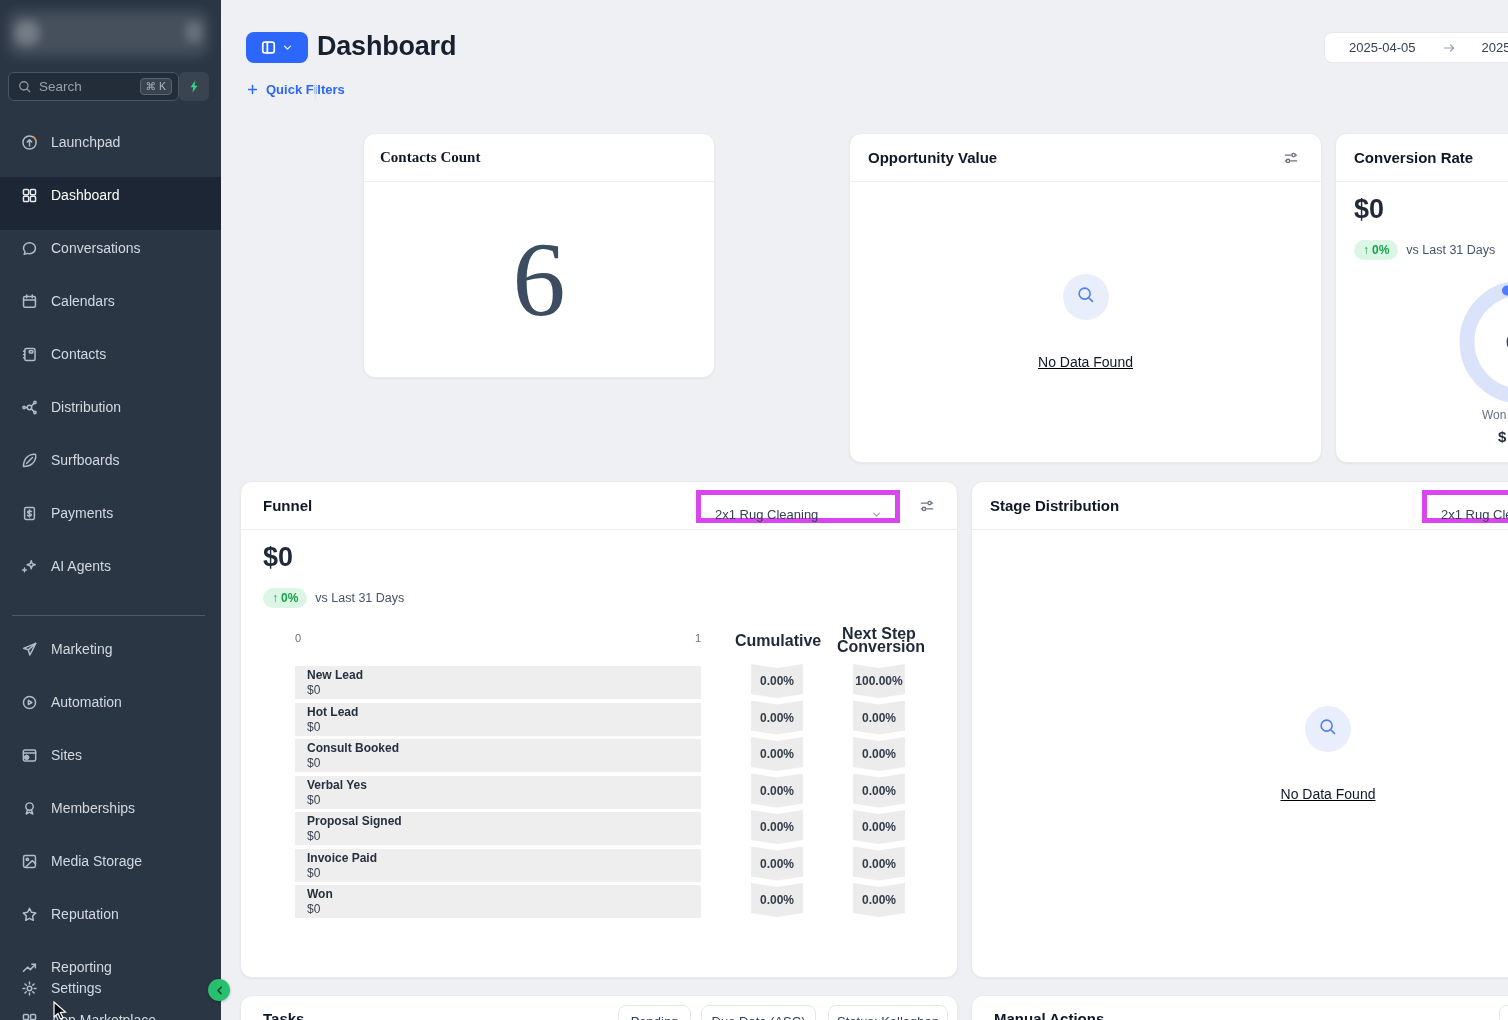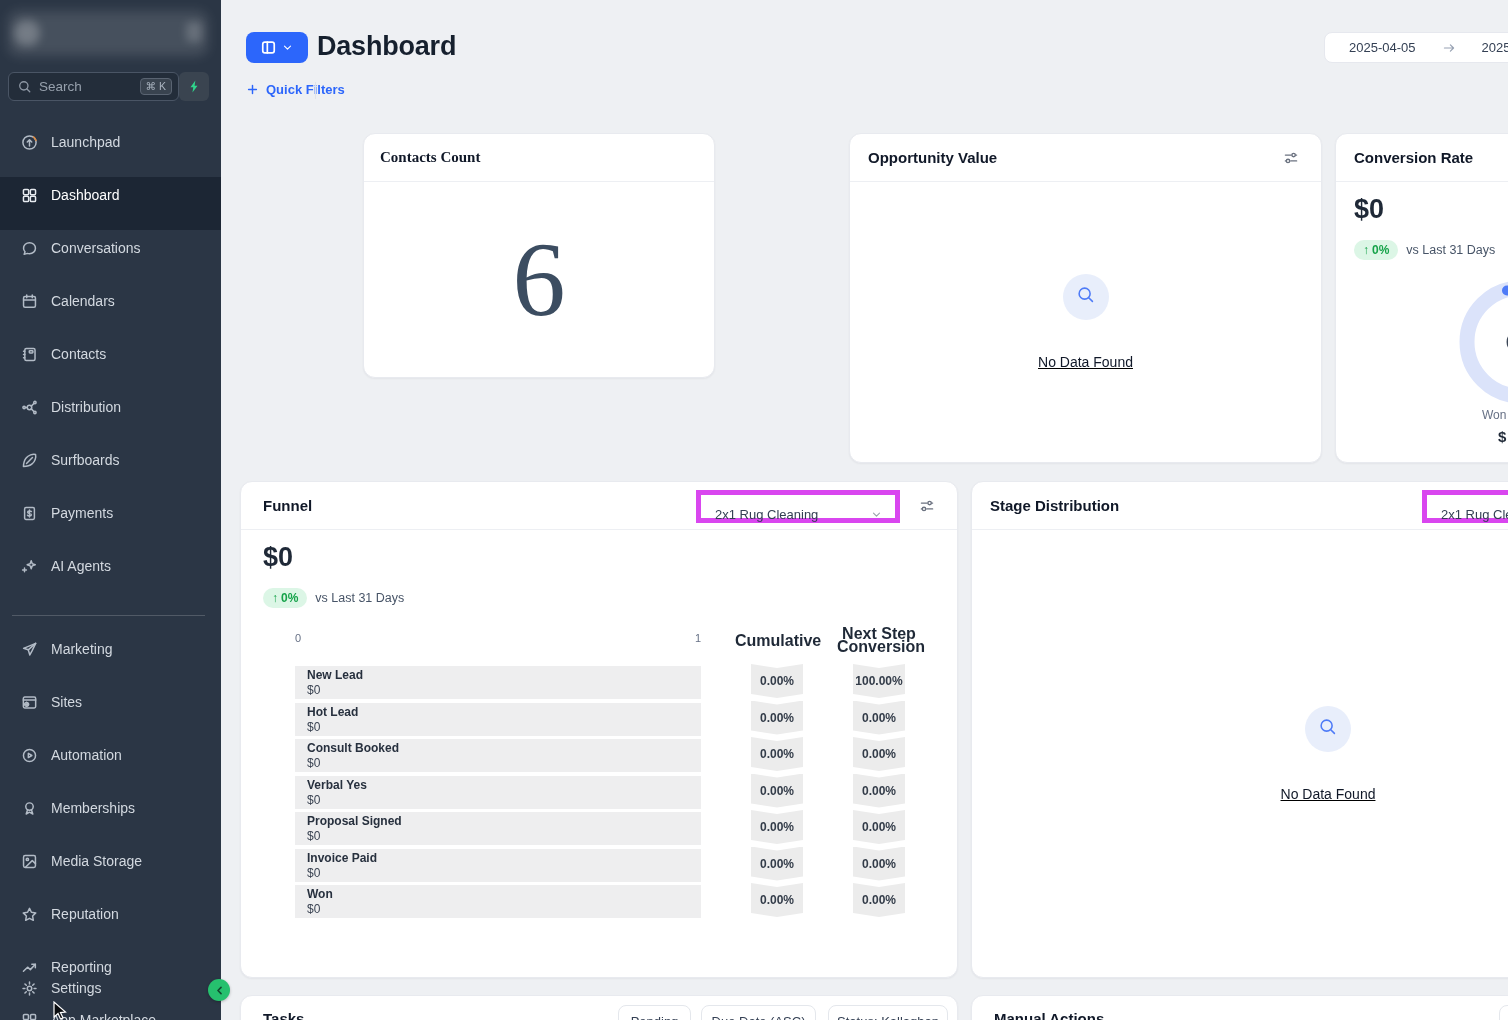--- a/index.html
+++ b/index.html
@@ -236,37 +236,37 @@
                 <path d="M13.8 2.2 2.4 6.9l4.4 1.4 1.5 4.8 2.2-4 3.3-6.9Z"></path>
                 <path d="m6.8 8.3 7-6.1"></path>
               </svg>
             </span>
             <span class="nav-label">Marketing</span>
           </div>
 
           <div class="nav-item">
             <span class="nicon">
               <svg viewBox="0 0 16 16" fill="none" stroke="currentColor" stroke-width="1.4" stroke-linecap="round" stroke-linejoin="round">
+                <circle cx="8" cy="8" r="5.7"></circle>
+                <path d="M6.9 6v4l3.3-2-3.3-2Z"></path>
+              </svg>
+            </span>
+            <span class="nav-label">Automation</span>
+          </div>
+
+          <div class="nav-item">
+            <span class="nicon">
+              <svg viewBox="0 0 16 16" fill="none" stroke="currentColor" stroke-width="1.4" stroke-linecap="round" stroke-linejoin="round">
                 <rect x="2.2" y="2.9" width="11.6" height="10.2" rx="1.3"></rect>
                 <path d="M2.2 5.7h11.6"></path>
                 <circle cx="5.3" cy="9.7" r="1.8"></circle>
                 <path d="M3.5 9.7h3.6M5.3 7.9a2.8 2.8 0 0 1 0 3.6"></path>
               </svg>
             </span>
             <span class="nav-label">Sites</span>
-          </div>
-
-          <div class="nav-item">
-            <span class="nicon">
-              <svg viewBox="0 0 16 16" fill="none" stroke="currentColor" stroke-width="1.4" stroke-linecap="round" stroke-linejoin="round">
-                <circle cx="8" cy="8" r="5.7"></circle>
-                <path d="M6.9 6v4l3.3-2-3.3-2Z"></path>
-              </svg>
-            </span>
-            <span class="nav-label">Automation</span>
           </div>
 
           <div class="nav-item">
             <span class="nicon">
               <svg viewBox="0 0 16 16" fill="none" stroke="currentColor" stroke-width="1.4" stroke-linecap="round" stroke-linejoin="round">
                 <circle cx="8" cy="6.2" r="3.5"></circle>
                 <path d="m6.2 9.2-1.3 4 3.1-1.7 3.1 1.7-1.3-4"></path>
               </svg>
             </span>
             <span class="nav-label">Memberships</span>

